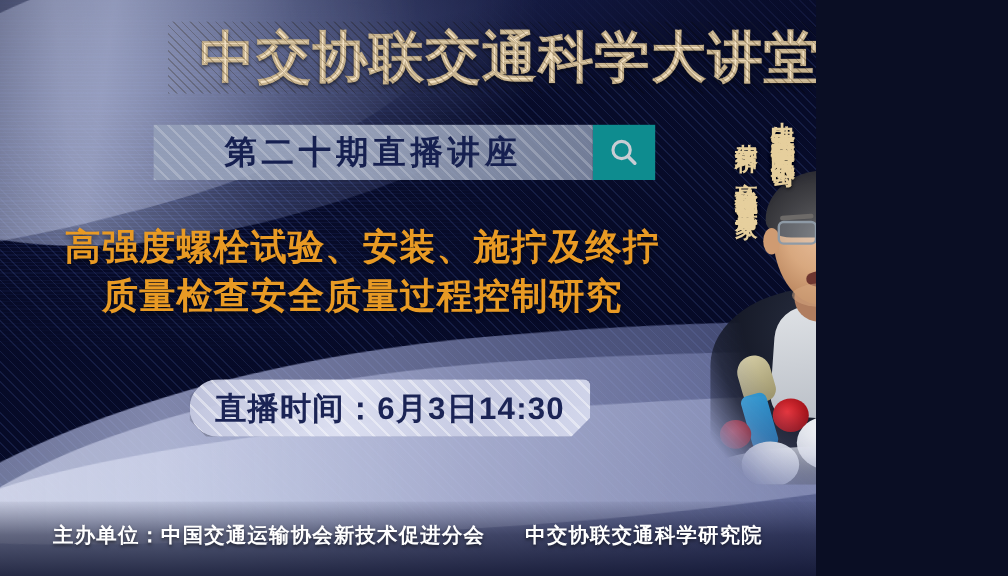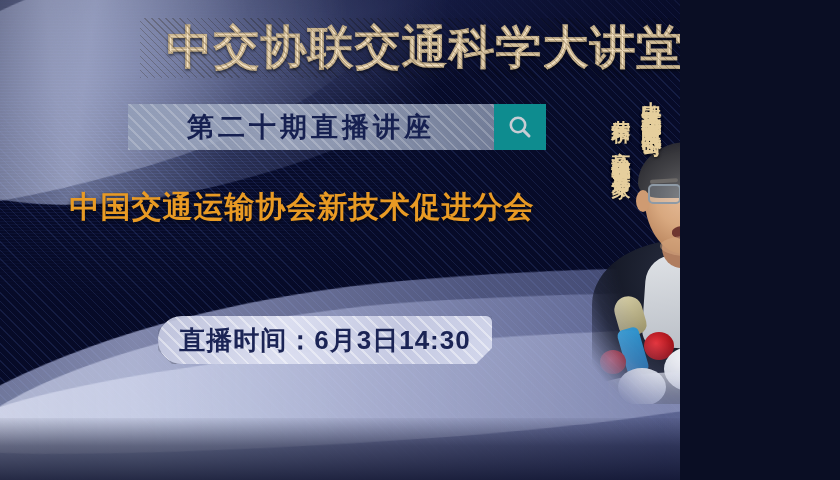--- a/index.html
+++ b/index.html
@@ -296,24 +296,30 @@
     </div>
     <div class="search-box">
       <svg width="28" height="28" viewBox="0 0 28 28">
         <circle cx="12" cy="12" r="7.2" fill="none" stroke="#c8cdd4" stroke-width="2.6"></circle>
         <line x1="17.4" y1="17.4" x2="23" y2="23" stroke="#c8cdd4" stroke-width="3" stroke-linecap="round"></line>
       </svg>
     </div>
   </div>
 
   <div class="headline">
-    <span class="l2">中国交通运输协会新技术促进分会</span>
+    <span>高强度螺栓试验、安装、施拧及终拧</span>
+    <span class="l2">质量检查安全质量过程控制研究</span>
   </div>
 
   <div class="time-pill">
     <span class="time-text">直播时间：6月3日14:30</span>
   </div>
 
   <div class="vtext v-company">中铁大桥科学研究院有限公司</div>
   <div class="vtext v-person">黄绍桥  高栓试验研究首席专家</div>
 
+  <div class="footer">
+    <span>主办单位：中国交通运输协会新技术促进分会</span>
+    <span class="gap"></span>
+    <span>中交协联交通科学研究院</span>
+  </div>
 
 </div>
 
 </body></html>

